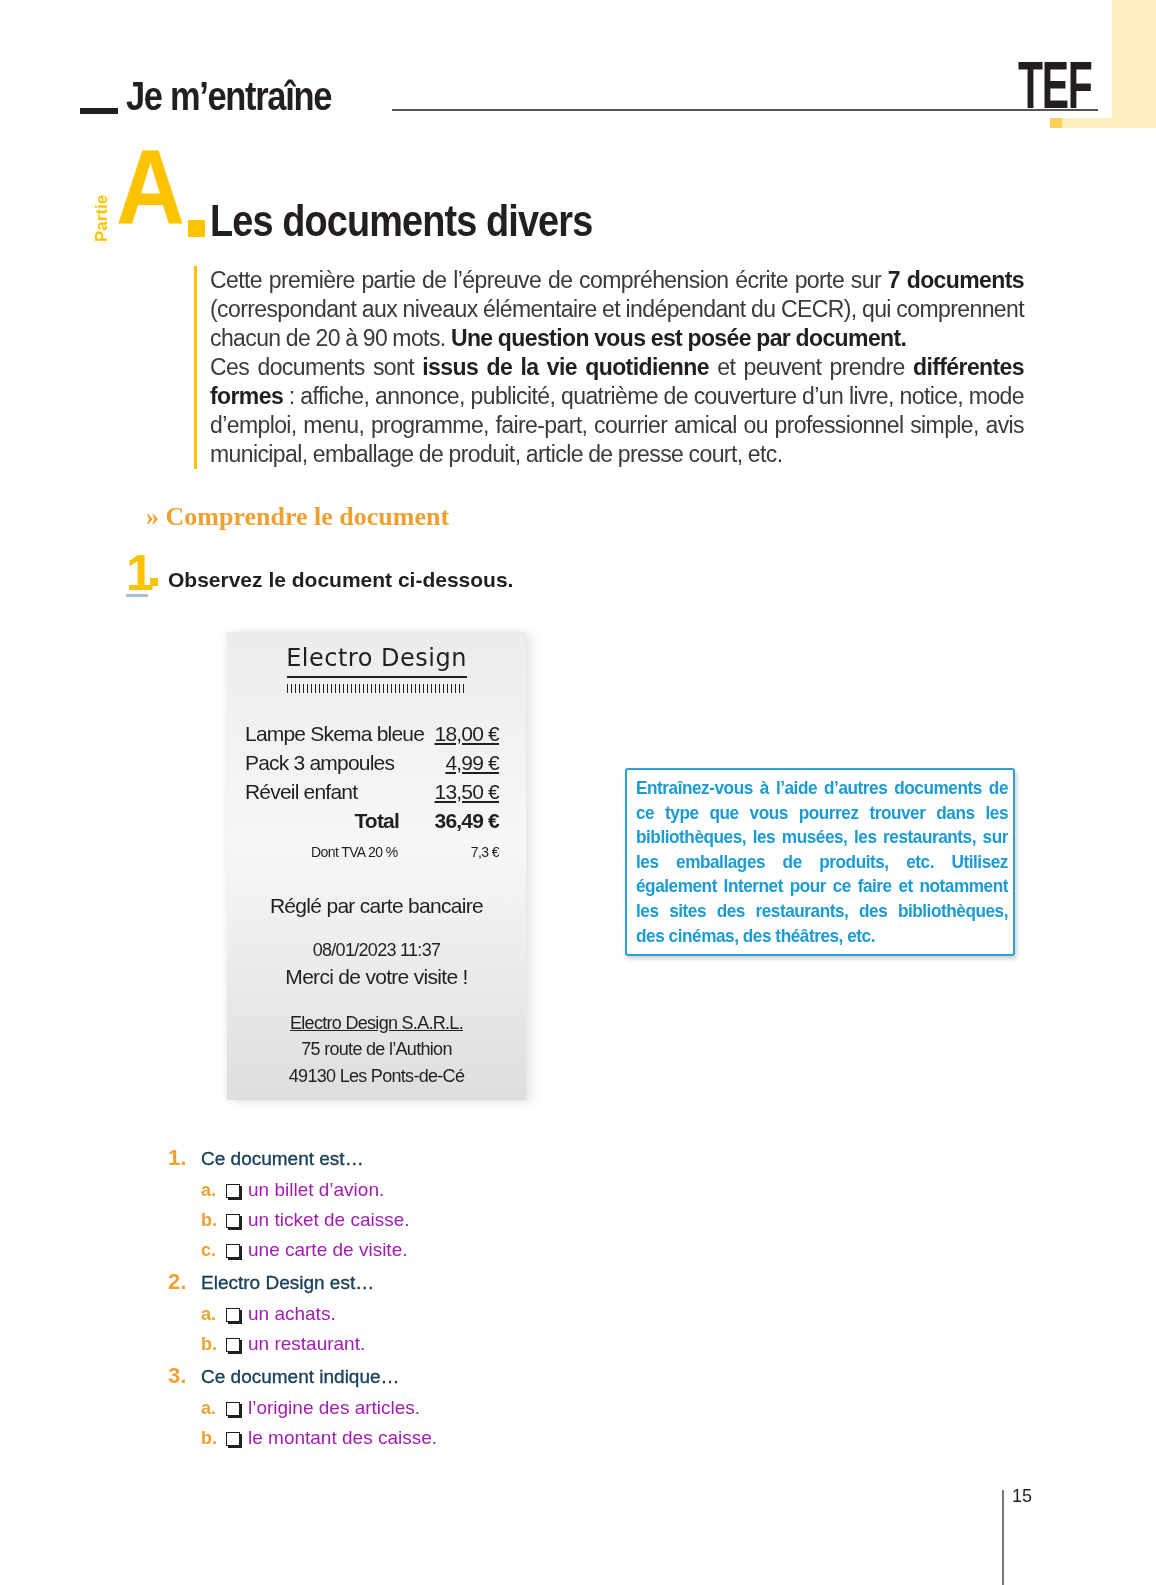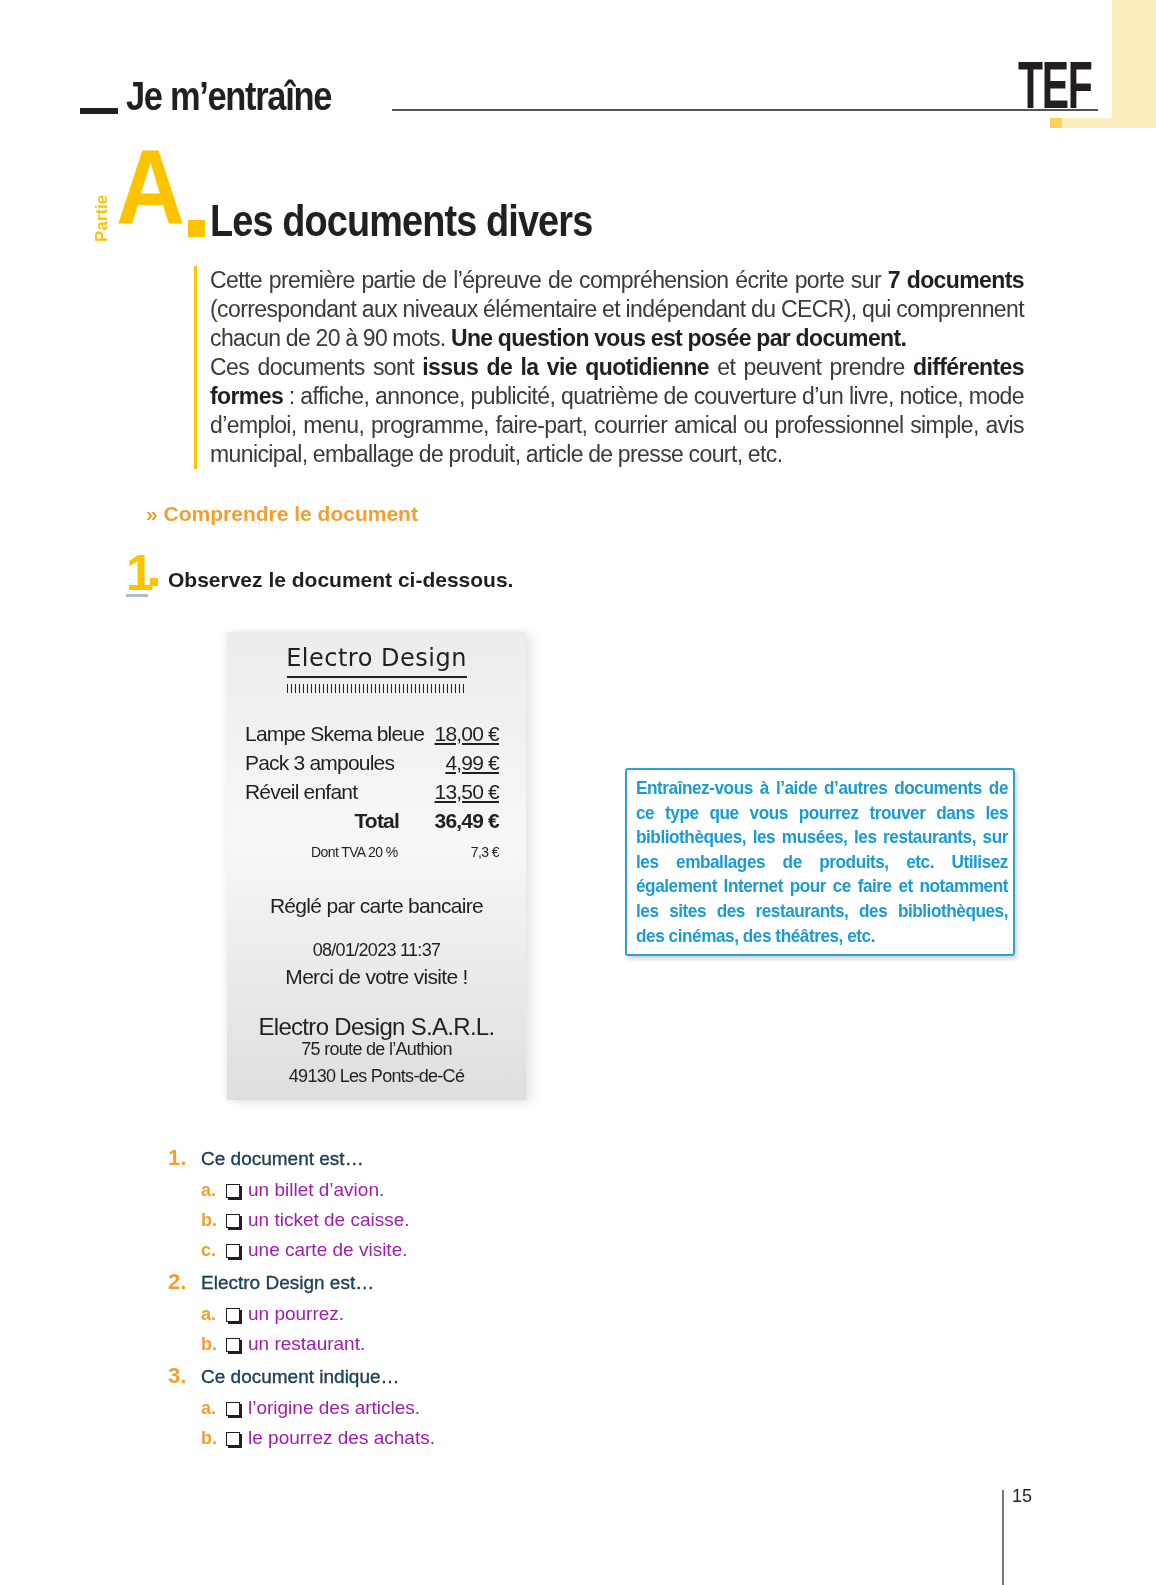--- a/index.html
+++ b/index.html
@@ -19,21 +19,21 @@
     .part-head { position: absolute; left: 92px; top: 150px; height: 100px; }
     .part-label { position: absolute; left: 0; top: 92px; transform: rotate(-90deg); transform-origin: left top; color: #fcc300; font-weight: bold; font-size: 17px; white-space: nowrap; }
     .part-letter { position: absolute; left: 24px; top: -16px; color: #fcc300; font-size: 106px; font-weight: bold; line-height: 106px; transform: scaleX(0.9); transform-origin: left; }
     .part-dot { position: absolute; left: 96px; top: 70px; width: 17px; height: 17px; background: #fcc300; }
     .part-title { position: absolute; left: 118px; top: 46px; font-size: 44px; font-weight: bold; letter-spacing: -1px; transform: scaleX(0.86); transform-origin: left; white-space: nowrap; }
 
     .intro { position: absolute; left: 194px; top: 266px; width: 830px; border-left: 3px solid #fcc300; padding-left: 13px; }
     .intro p { font-size: 23px; line-height: 29px; color: #3a3a3a; text-align: justify; letter-spacing: -0.6px; word-spacing: -0.5px; }
     .intro b { color: #231f20; }
 
-    .section-label { position: absolute; left: 146px; top: 502px; color: #f0a030; font-size: 21px; font-weight: bold; white-space: nowrap; }
+    .section-label { position: absolute; left: 146px; top: 502px; color: #f0a030; font-size: 26px; font-weight: bold; white-space: nowrap; font-family: Liberation Serif, serif; }
     .section-chevron { color: #f0a030; margin-right: 4px; letter-spacing: -4px; }
 
     .exercise { position: absolute; left: 126px; top: 548px; }
     .ex-num { position: absolute; left: 0; top: 0; color: #fcc300; font-size: 50px; font-weight: bold; line-height: 50px; }
     .ex-num-underline { position: absolute; left: 0; top: 46px; width: 22px; height: 3px; background: #a9bfd4; }
     .ex-dot { position: absolute; left: 24px; top: 30px; width: 8px; height: 8px; background: #fcc300; }
     .ex-text { position: absolute; left: 42px; top: 20px; font-size: 21px; font-weight: bold; white-space: nowrap; }
 
     .receipt { position: absolute; left: 227px; top: 632px; width: 299px; height: 468px; background: linear-gradient(to bottom, #ececec 0%, #f7f7f7 45%, #dedede 100%); box-shadow: 6px 2px 10px rgba(0,0,0,0.10), -3px 0 6px rgba(0,0,0,0.05); font-family: "Liberation Sans", sans-serif; color: #231f20; }
     .r-shop { position: absolute; left: 0; width: 100%; top: 12px; text-align: center; font-size: 24px; font-family: "DejaVu Sans", sans-serif; letter-spacing: 0.5px; }
@@ -127,21 +127,21 @@
     <span class="r-tv">36,49 €</span>
   </div>
   <div class="r-tva" style="top:212px;">
     <span class="r-tvl">Dont TVA 20 %</span>
     <span class="r-tvv">7,3 €</span>
   </div>
 
   <div class="r-center" style="top:262px; font-size:21px;">Réglé par carte bancaire</div>
   <div class="r-center" style="top:308px; font-size:18px;">08/01/2023 11:37</div>
   <div class="r-center" style="top:333px; font-size:21px;">Merci de votre visite !</div>
-  <div class="r-center" style="top:381px; font-size:24px;">Electro Design S.A.R.L.</div>
+  <div class="r-center" style="top:381px; font-size:18px;text-decoration:underline;">Electro Design S.A.R.L.</div>
   <div class="r-center" style="top:407px; font-size:18px;">75 route de l’Authion</div>
   <div class="r-center" style="top:434px; font-size:18px;">49130 Les Ponts-de-Cé</div>
 </div>
 
 <div class="tip-box">
   <p>Entraînez-vous à l’aide d’autres documents de ce type que vous pourrez trouver dans les bibliothèques, les musées, les restaurants, sur les emballages de produits, etc. Utilisez également Internet pour ce faire et notamment les sites des restaurants, des bibliothèques, des cinémas, des théâtres, etc.</p>
 </div>
 
 <div class="questions">
   <div class="q">
@@ -167,21 +167,21 @@
   </div>
   <div class="q-gap"></div>
   <div class="q">
     <div class="q-head">
       <span class="q-num">2.</span>
       <span class="q-text">Electro Design est…</span>
     </div>
     <div class="opt">
       <span class="opt-letter">a.</span>
       <span class="checkbox"></span>
-      <span class="opt-text">un pourrez.</span>
+      <span class="opt-text">un achats.</span>
     </div>
     <div class="opt">
       <span class="opt-letter">b.</span>
       <span class="checkbox"></span>
       <span class="opt-text">un restaurant.</span>
     </div>
   </div>
   <div class="q-gap"></div>
   <div class="q">
     <div class="q-head">
@@ -189,19 +189,19 @@
       <span class="q-text">Ce document indique…</span>
     </div>
     <div class="opt">
       <span class="opt-letter">a.</span>
       <span class="checkbox"></span>
       <span class="opt-text">l’origine des articles.</span>
     </div>
     <div class="opt">
       <span class="opt-letter">b.</span>
       <span class="checkbox"></span>
-      <span class="opt-text">le pourrez des achats.</span>
+      <span class="opt-text">le montant des caisse.</span>
     </div>
   </div>
 </div>
 
 <div class="page-rule"></div>
 <div class="page-num">15</div>
 
 </body></html>

